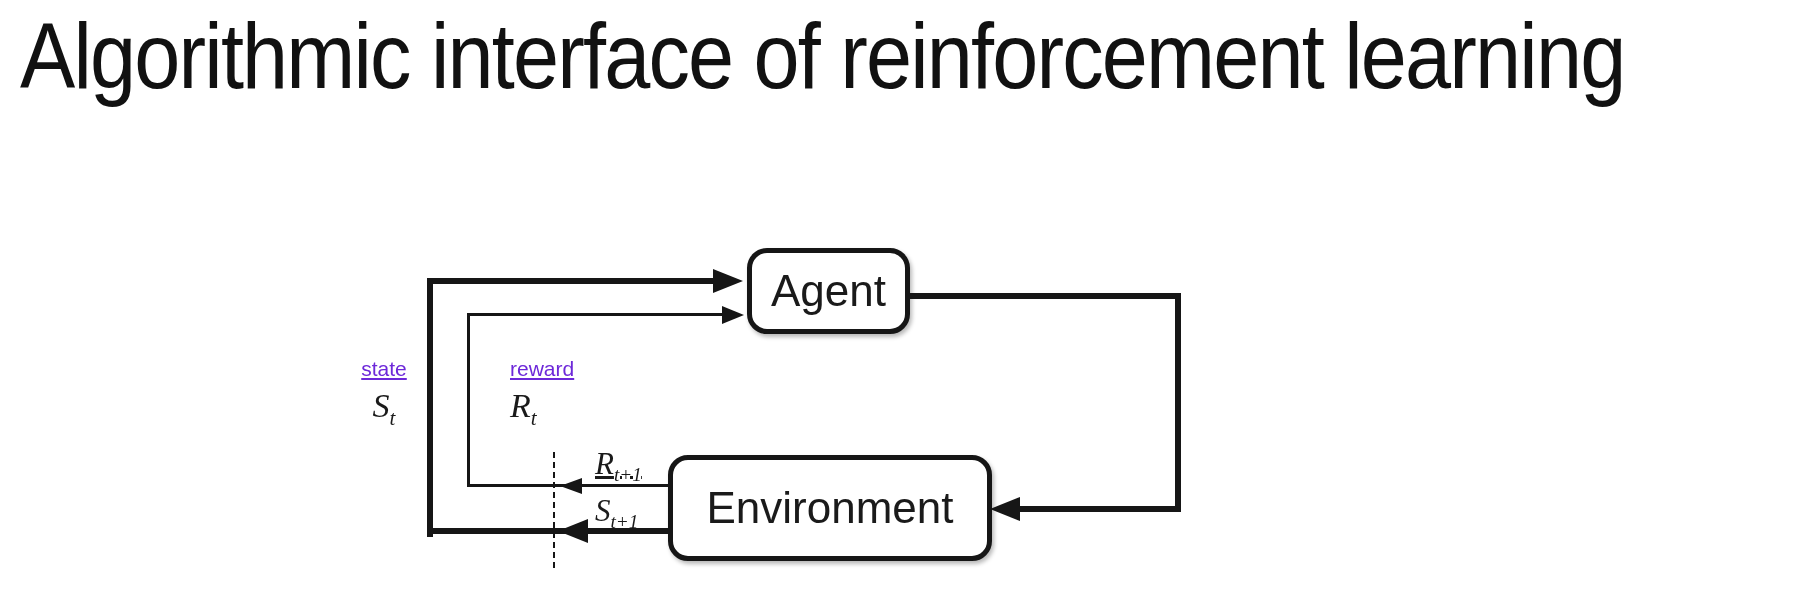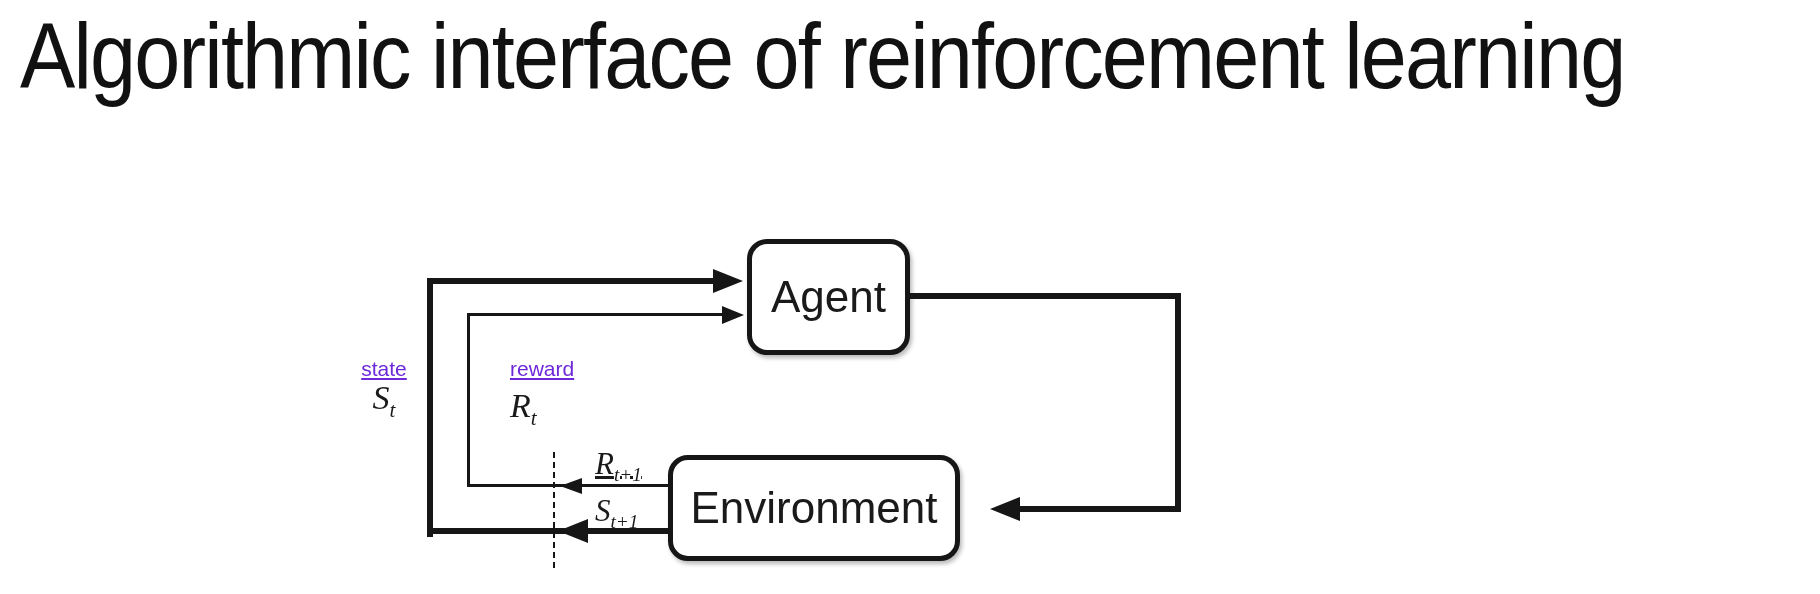--- a/index.html
+++ b/index.html
@@ -19,22 +19,22 @@
   .arrow.right-thick{border-left:30px solid #161616;border-top:12px solid transparent;border-bottom:12px solid transparent;}
   .arrow.right-thin {border-left:22px solid #161616;border-top:9px solid transparent;border-bottom:9px solid transparent;}
   .arrow.left-thick {border-right:30px solid #161616;border-top:12px solid transparent;border-bottom:12px solid transparent;}
   .arrow.left-thin  {border-right:22px solid #161616;border-top:8px solid transparent;border-bottom:8px solid transparent;}
   
   .node{
     position:absolute;background:#ffffff;border:5px solid #161616;border-radius:20px;
     display:flex;align-items:center;justify-content:center;box-sizing:border-box;
     font-size:44px;color:#1a1a1a;box-shadow:2px 3px 4px rgba(0,0,0,0.28);
   }
-  #agent-box{left:747px;top:239px;width:163px;height:116px;}
-  #env-box{left:668px;top:455px;width:292px;height:106px;}
+  #agent-box{left:747px;top:248px;width:163px;height:86px;}
+  #env-box{left:668px;top:455px;width:324px;height:106px;}
   
   #state-v   {left:427px;top:278px;width:6px;height:259px;}
   #state-h   {left:427px;top:278px;width:290px;height:6px;}
   #arr-state-agent{left:713px;top:269px;}
   #reward-v  {left:467px;top:315px;width:3px;height:172px;}
   #reward-h  {left:467px;top:313px;width:258px;height:3px;}
   #arr-reward-agent{left:722px;top:306px;}
   #agent-out {left:908px;top:293px;width:273px;height:6px;}
   #action-v  {left:1175px;top:293px;width:6px;height:219px;}
   #action-h  {left:1018px;top:506px;width:163px;height:6px;}
@@ -46,21 +46,21 @@
   #dash-v{
     position:absolute;left:553px;top:452px;width:0;height:116px;
     border-left:2px dashed #161616;
   }
   
   .sig-label{position:absolute;line-height:1.05;}
   .sig-word{font-size:21px;color:#6d28d9;text-decoration:underline;}
   .math{font-family:"Liberation Serif",serif;font-style:italic;font-size:34px;color:#1a1a1a;}
   .math sub{font-size:0.62em;font-style:italic;line-height:0;}
   #state-label{left:325px;top:358px;width:118px;text-align:center;}
-  #state-label .math{display:block;}
+  #state-label .math{display:block;margin-top:8px;}
   #reward-label{left:510px;top:358px;text-align:left;}
   #reward-label .math{display:block;margin-top:8px;}
   #action-label{left:1192px;top:372px;text-align:left;}
   #action-label .math{display:block;margin-top:6px;}
   #r1-label{left:595px;top:448px;font-size:31px;text-decoration:underline;}
   #s1-label{left:595px;top:495px;font-size:31px;}
 </style>
 </head>
 <body>
 

